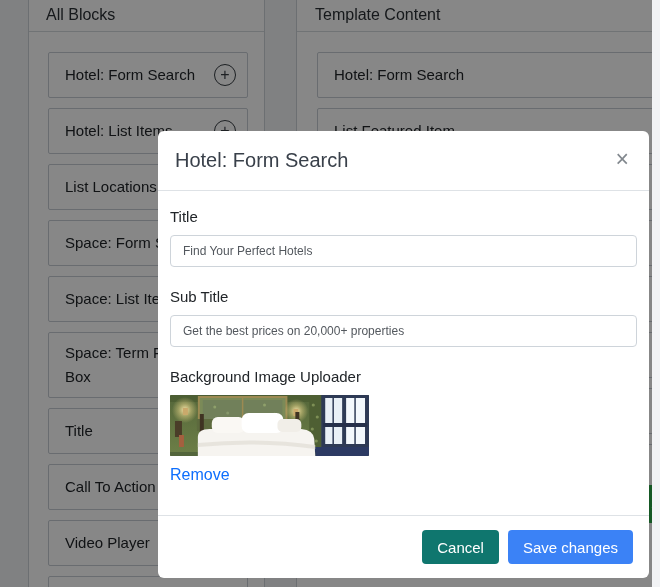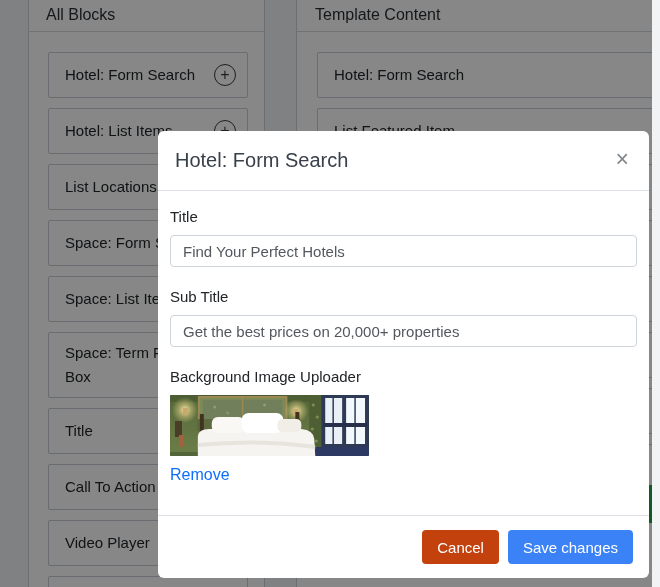--- a/index.html
+++ b/index.html
@@ -60,21 +60,21 @@
   .modal-title { font-size:20px; line-height:28px; font-weight:500; color:#39404a; }
   .modal-close {
     background:none; border:none; font-size:23px; line-height:22px;
     color:#82888e; cursor:pointer; padding:2px 4px; font-weight:400;
   }
   .modal-body { padding:16px 12px; flex:1; }
   .field-label { display:block; font-size:15px; line-height:20px; color:#212529; margin-bottom:8px; }
   .field-label.spaced { margin-top:20px; }
   .text-input {
     width:100%; height:32px; border:1px solid #ced4da; border-radius:4px;
-    padding:0 12px; font-size:15px; color:#53585e;
+    padding:0 12px; font-size:12px; color:#53585e;
     font-family:"Liberation Sans","DejaVu Sans",sans-serif; background:#fff;
   }
   .thumb { width:199px; height:61px; display:block; border-radius:1px; }
   .remove-link { display:inline-block; margin-top:9px; font-size:16px; line-height:20px; text-decoration:none; }
   .modal-footer {
     border-top:1px solid #dee2e6; padding:14px 16px;
     display:flex; justify-content:flex-end; gap:9px;
   }
   .btn {
     height:34px; border:none; border-radius:4px; color:#fff;
@@ -221,18 +221,18 @@
         <path d="M28 61 L28 42 Q28 34 40 34 L132 34 Q144 35 145 44 L146 61 Z" fill="#f6f4f0"></path>
         <rect x="42" y="22" width="33" height="16" rx="6" fill="#faf8f4"></rect>
         <rect x="72" y="18" width="42" height="20" rx="7" fill="#ffffff"></rect>
         <rect x="108" y="24" width="24" height="13" rx="5" fill="#f1eee8"></rect>
         <path d="M28 48 Q90 42 146 50 L146 54 Q90 46 28 52 Z" fill="#e4e0d8" opacity="0.8"></path>
       </svg>
       <a href="#" class="remove-link" style="color: rgb(13, 110, 253);">Remove</a>
     </div>
 
     <div class="modal-footer">
-      <button class="btn" id="cancel-btn" style="background: #c2410c; text-align: right;">Cancel</button>
+      <button class="btn" id="cancel-btn" style="background: #0f766e; text-align: right;">Cancel</button>
       <button class="btn" id="save-btn" style="background: #3b82f6;">Save changes</button>
     </div>
   </div>
 
 </div>
 
 </body></html>

